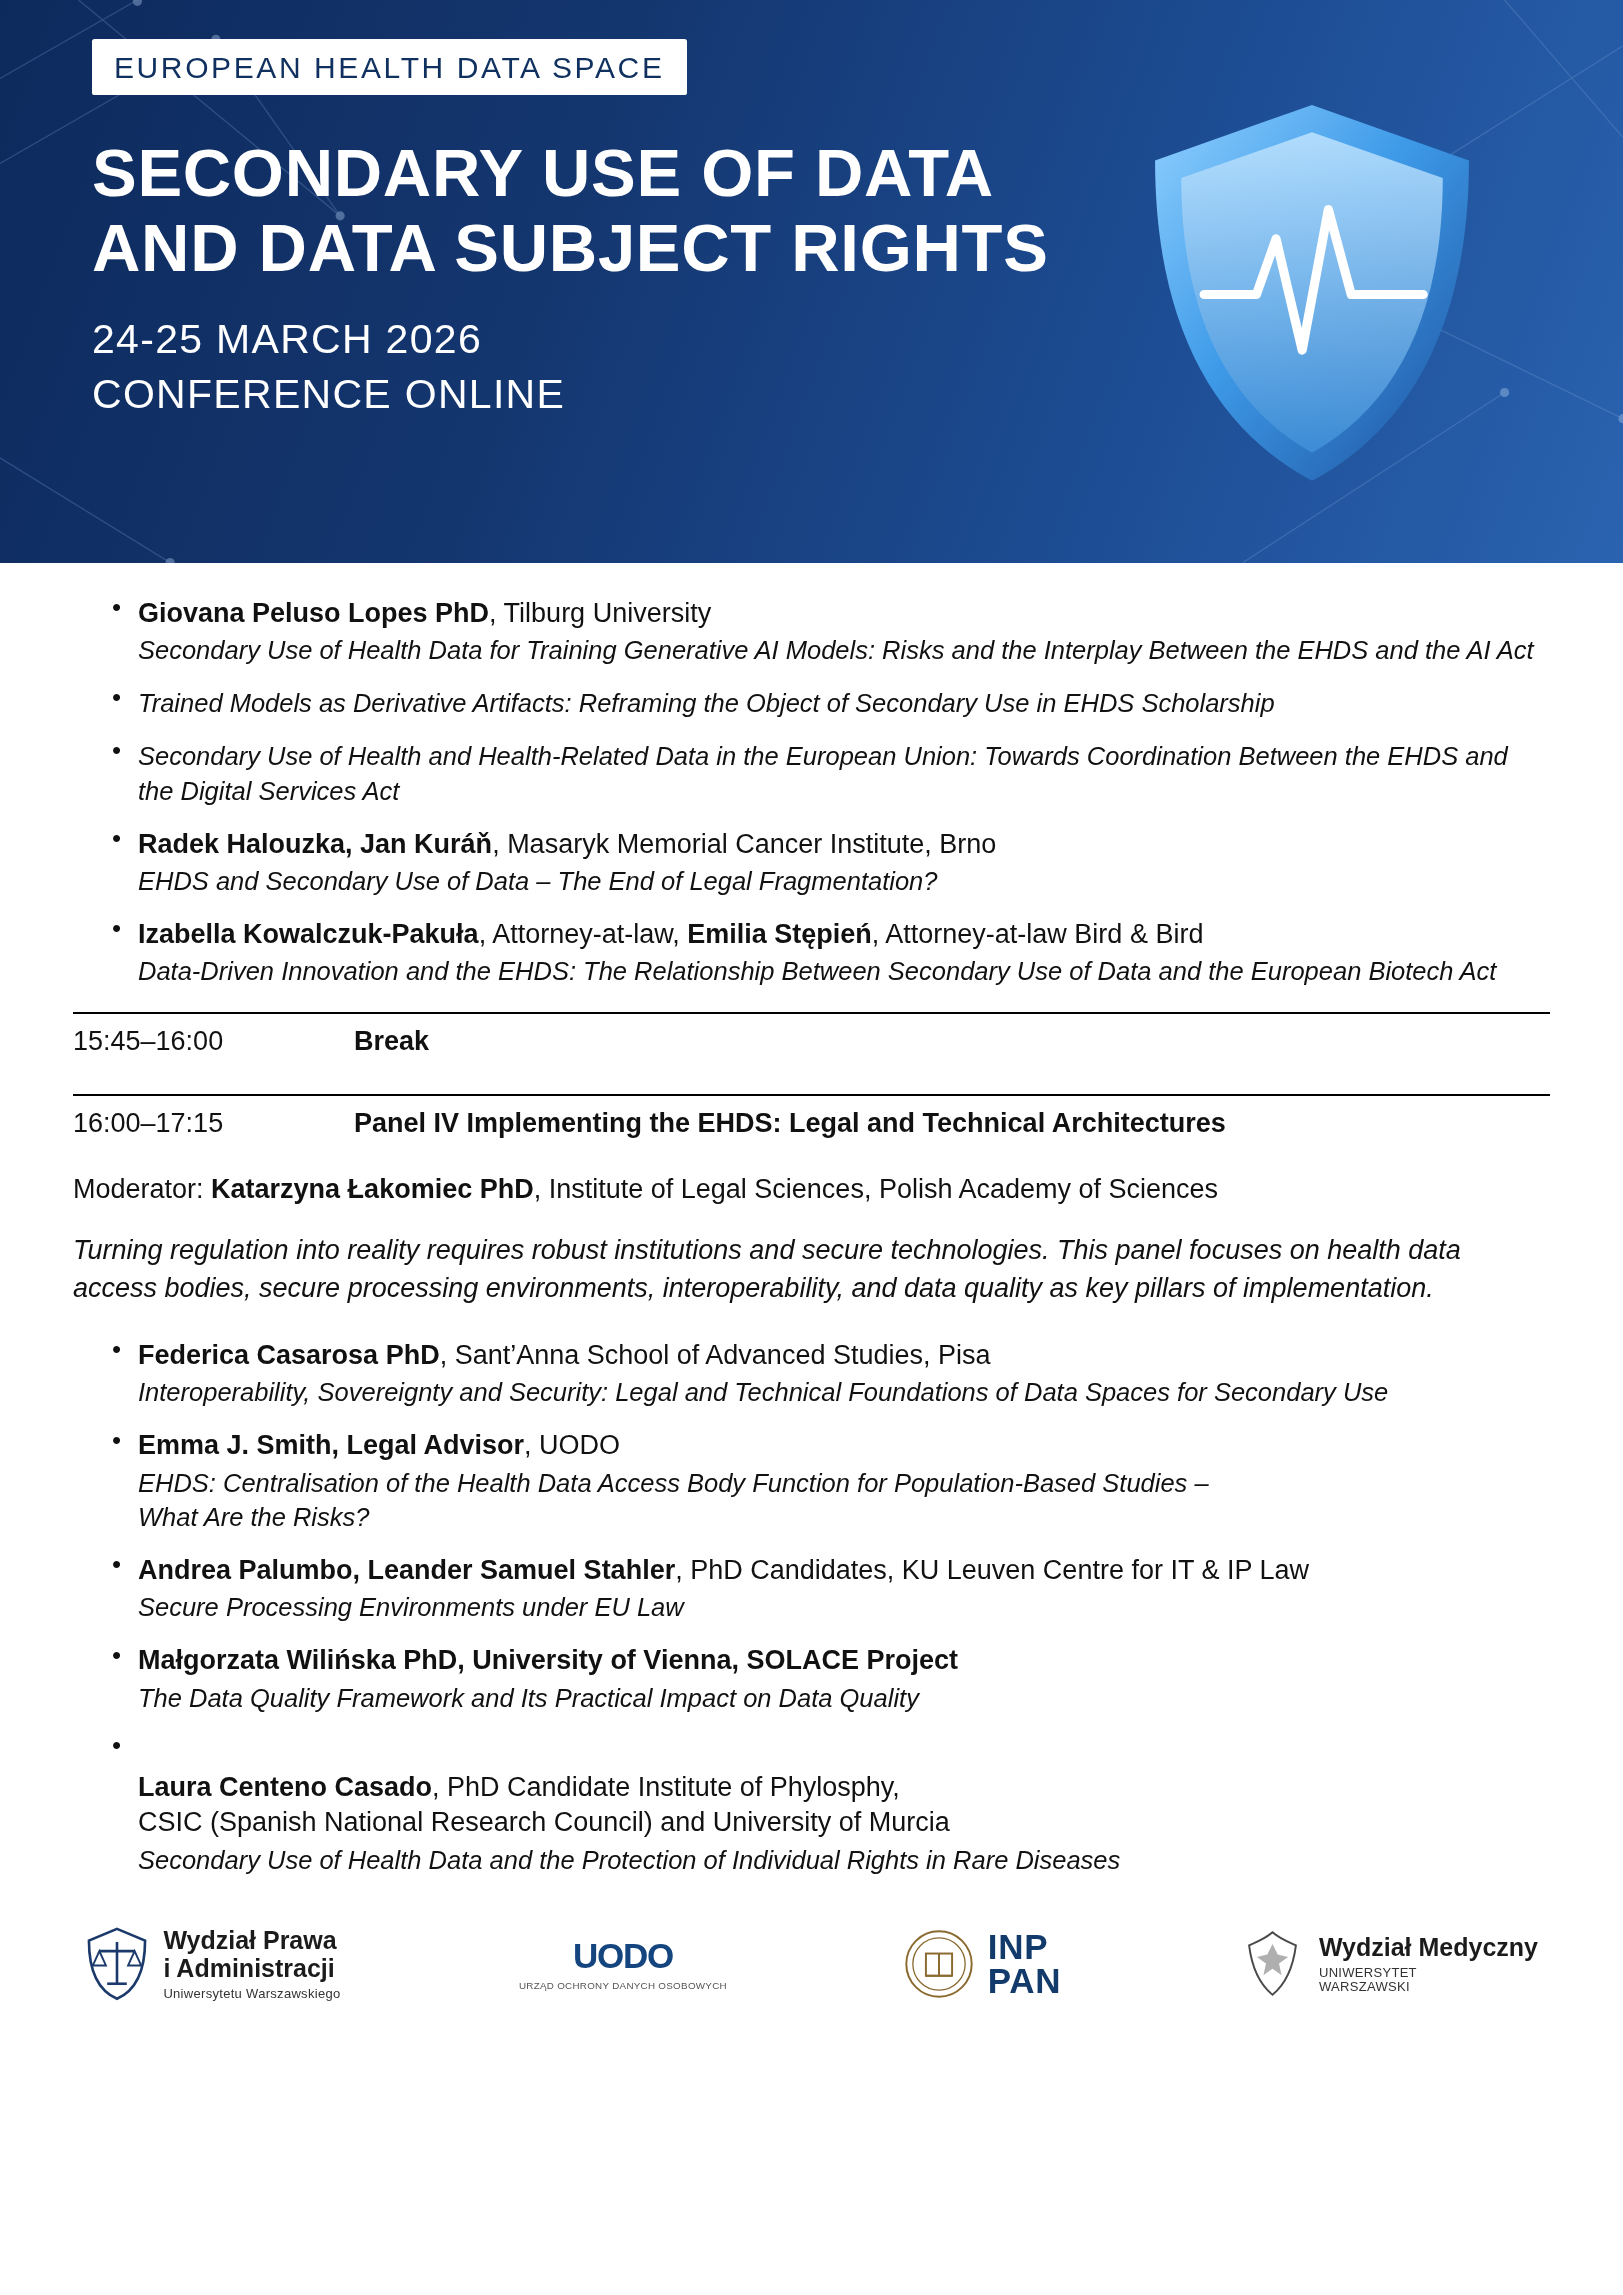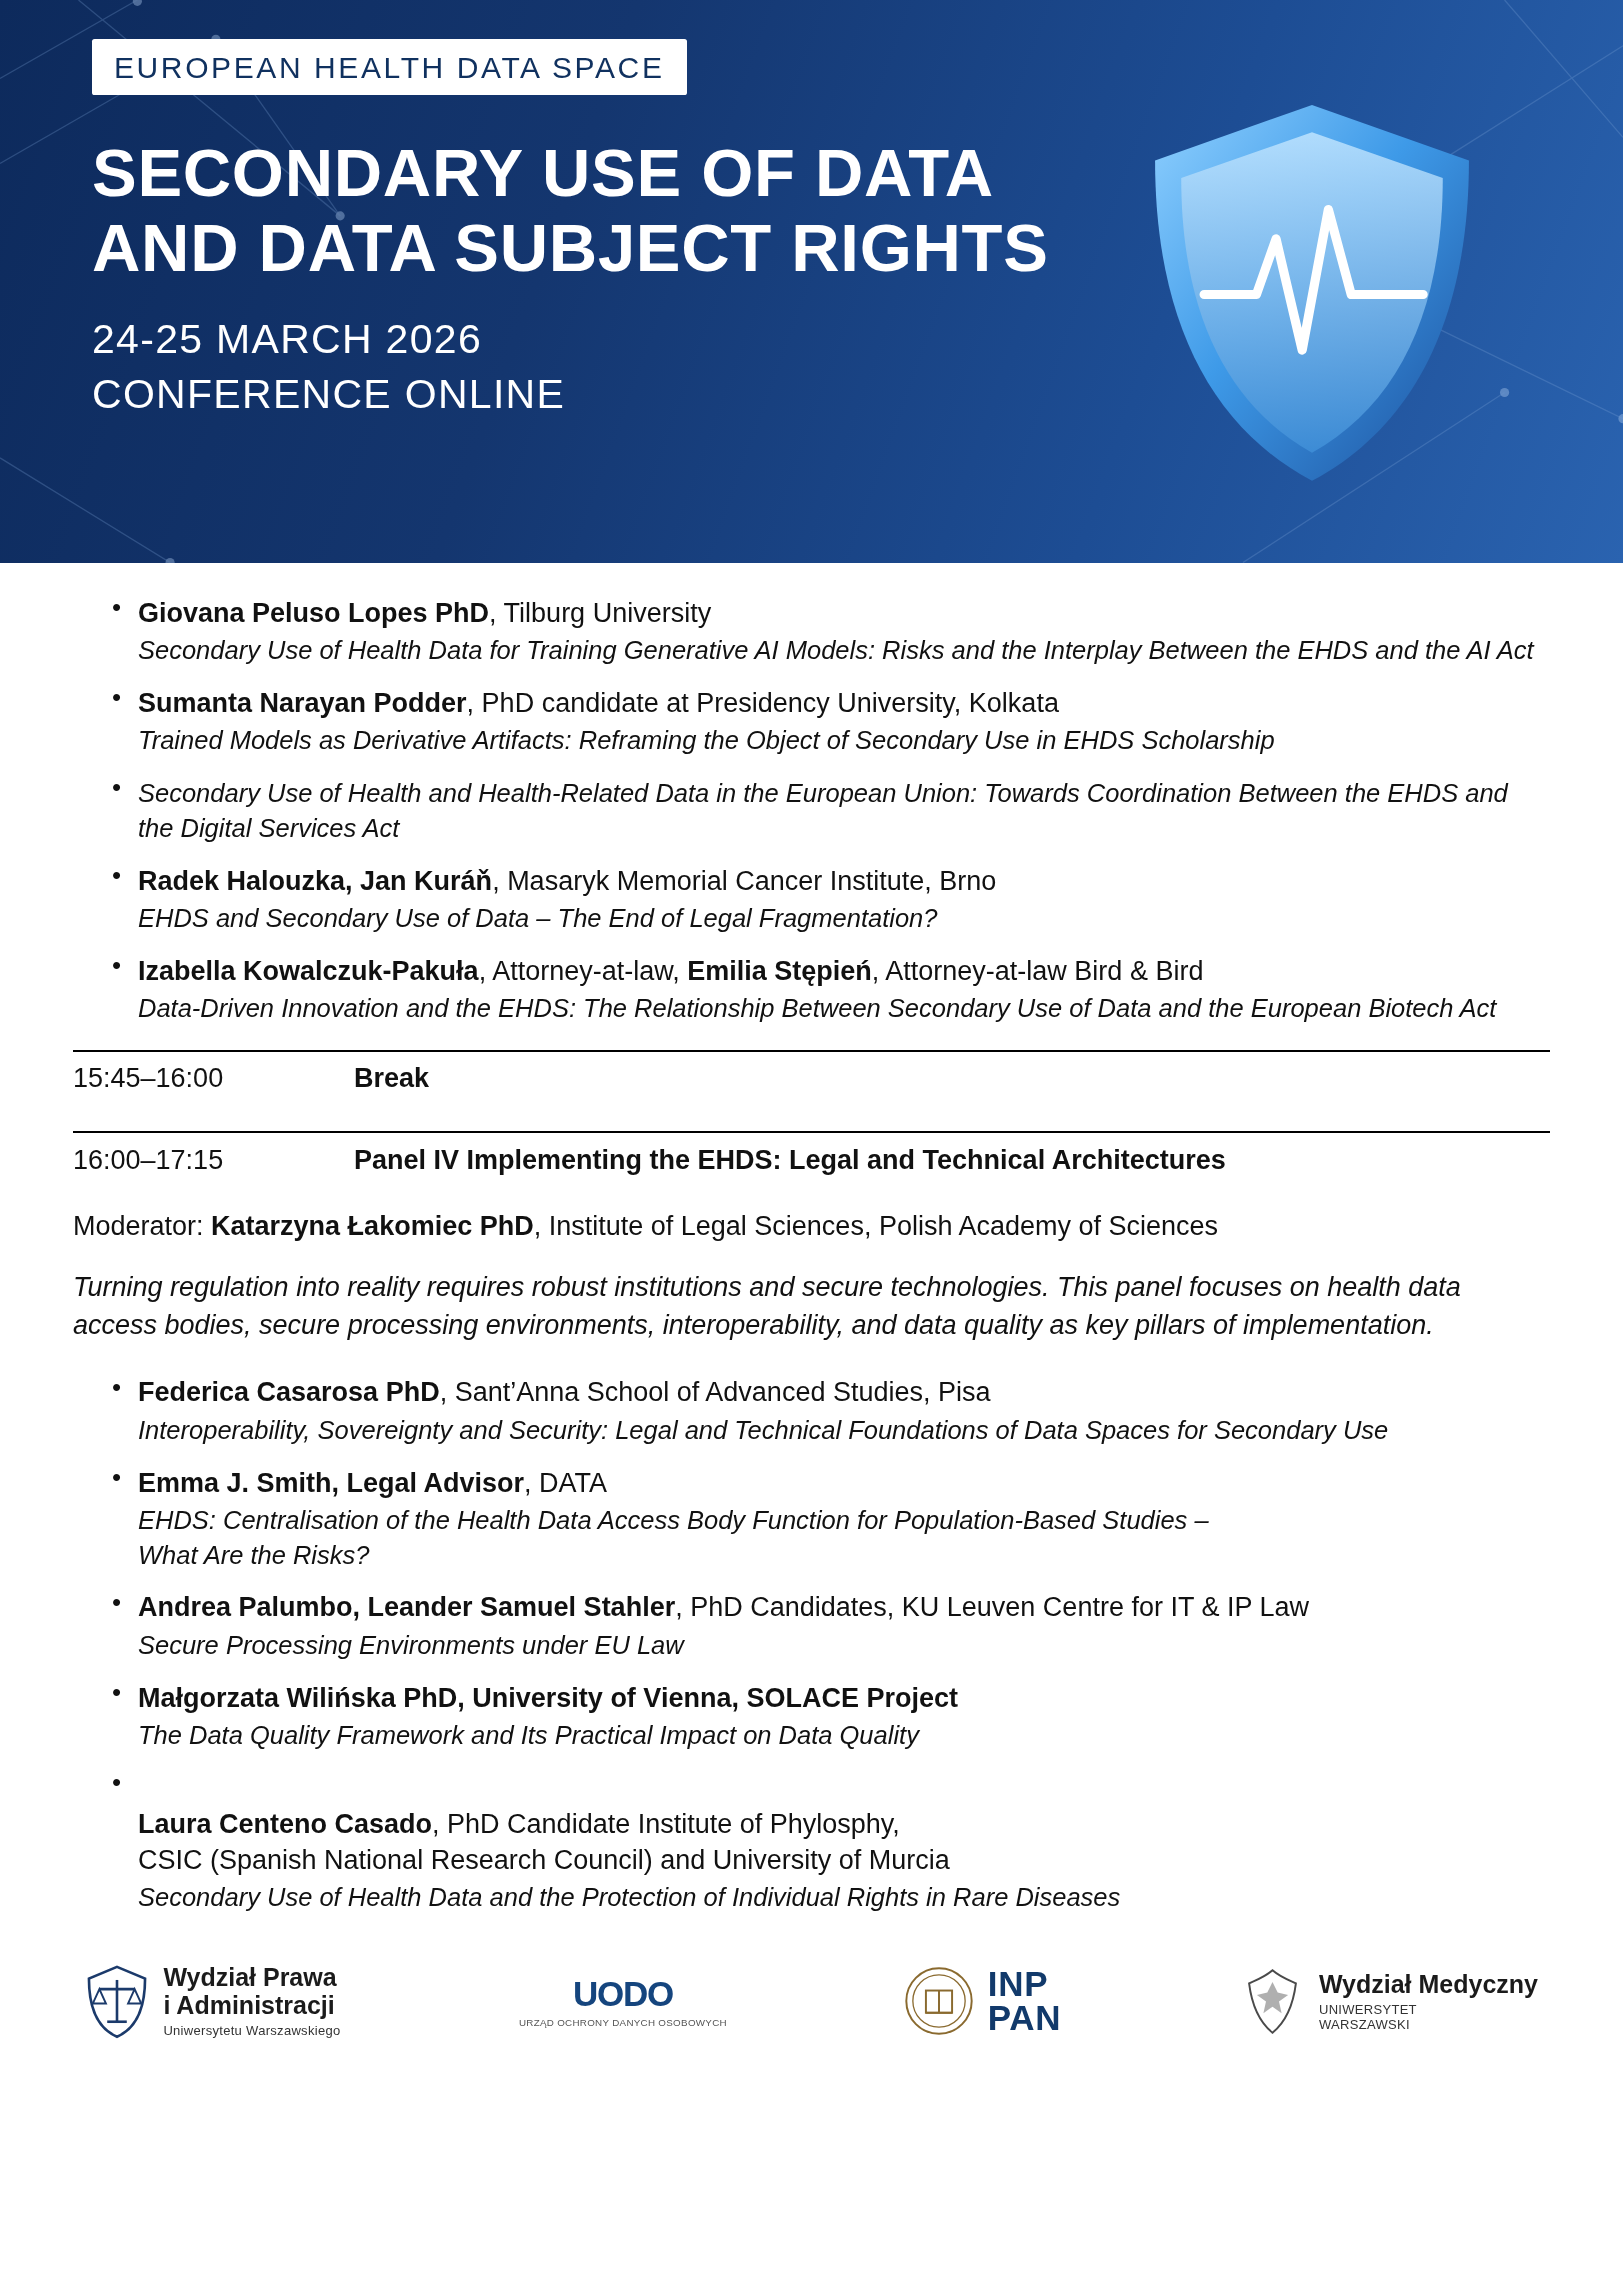--- a/index.html
+++ b/index.html
@@ -218,23 +218,20 @@
 <div class="content">
 
   <ul class="speakers">
     <li>
       <div class="sp-line">
         <span class="nm">Giovana Peluso Lopes PhD</span><span>, Tilburg University</span>
       </div>
       <div class="sp-title">Secondary Use of Health Data for Training Generative AI Models: Risks and the Interplay Between the EHDS and the AI Act</div>
     </li>
     <li>
-      <div class="sp-line">
-        <span class="nm">Sumanta Narayan Podder</span><span>, PhD candidate at Presidency University, Kolkata</span>
-      </div>
       <div class="sp-title">Trained Models as Derivative Artifacts: Reframing the Object of Secondary Use in EHDS Scholarship</div>
     </li>
     <li>
       <div class="sp-title">Secondary Use of Health and Health-Related Data in the European Union: Towards Coordination Between the EHDS and the Digital Services Act</div>
     </li>
     <li>
       <div class="sp-line">
         <span class="nm">Radek Halouzka, Jan Kuráň</span><span>, Masaryk Memorial Cancer Institute, Brno</span>
       </div>
       <div class="sp-title">EHDS and Secondary Use of Data – The End of Legal Fragmentation?</div>
@@ -267,21 +264,21 @@
 
   <ul class="speakers" style="margin-top:31px">
     <li>
       <div class="sp-line">
         <span class="nm">Federica Casarosa PhD</span><span>, Sant’Anna School of Advanced Studies, Pisa</span>
       </div>
       <div class="sp-title">Interoperability, Sovereignty and Security: Legal and Technical Foundations of Data Spaces for Secondary Use</div>
     </li>
     <li>
       <div class="sp-line">
-        <span class="nm">Emma J. Smith, Legal Advisor</span><span>, DATA</span>
+        <span class="nm">Emma J. Smith, Legal Advisor</span><span>, UODO</span>
       </div>
       <div class="sp-title" style="white-space:pre-line">EHDS: Centralisation of the Health Data Access Body Function for Population-Based Studies –
 What Are the Risks?</div>
     </li>
     <li>
       <div class="sp-line">
         <span class="nm">Andrea Palumbo, Leander Samuel Stahler</span><span>, PhD Candidates, KU Leuven Centre for IT &amp; IP Law</span>
       </div>
       <div class="sp-title">Secure Processing Environments under EU Law</div>
     </li>

